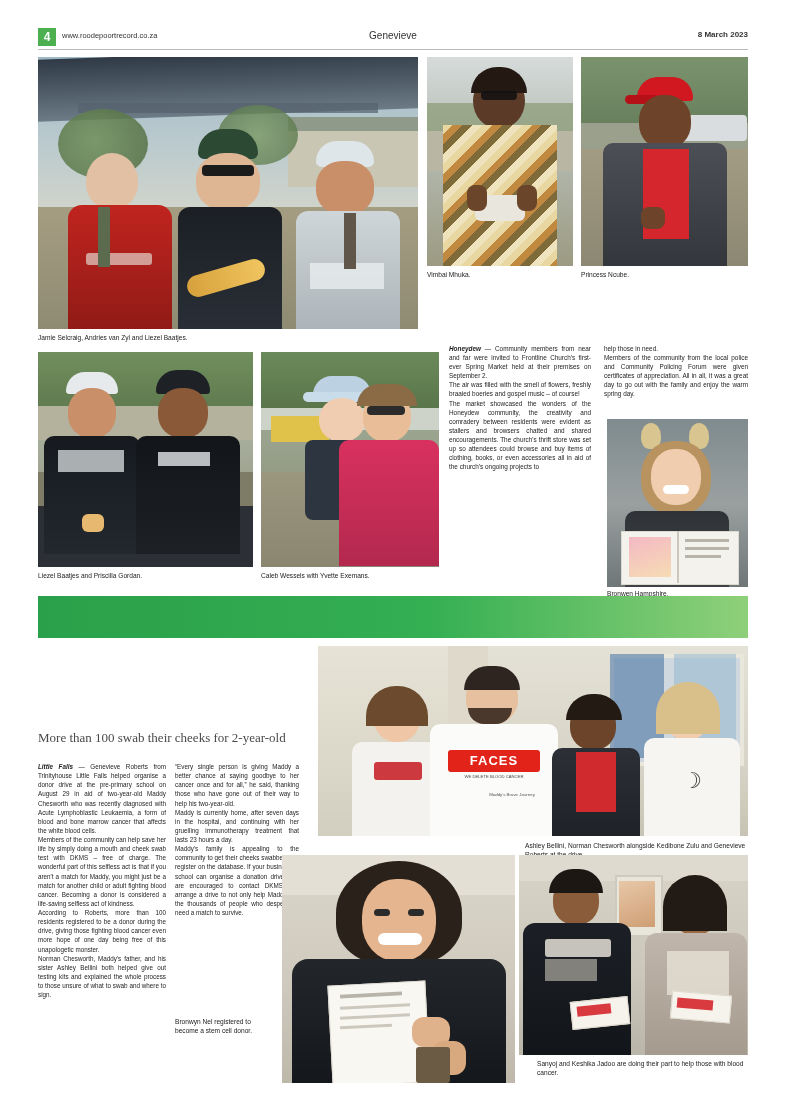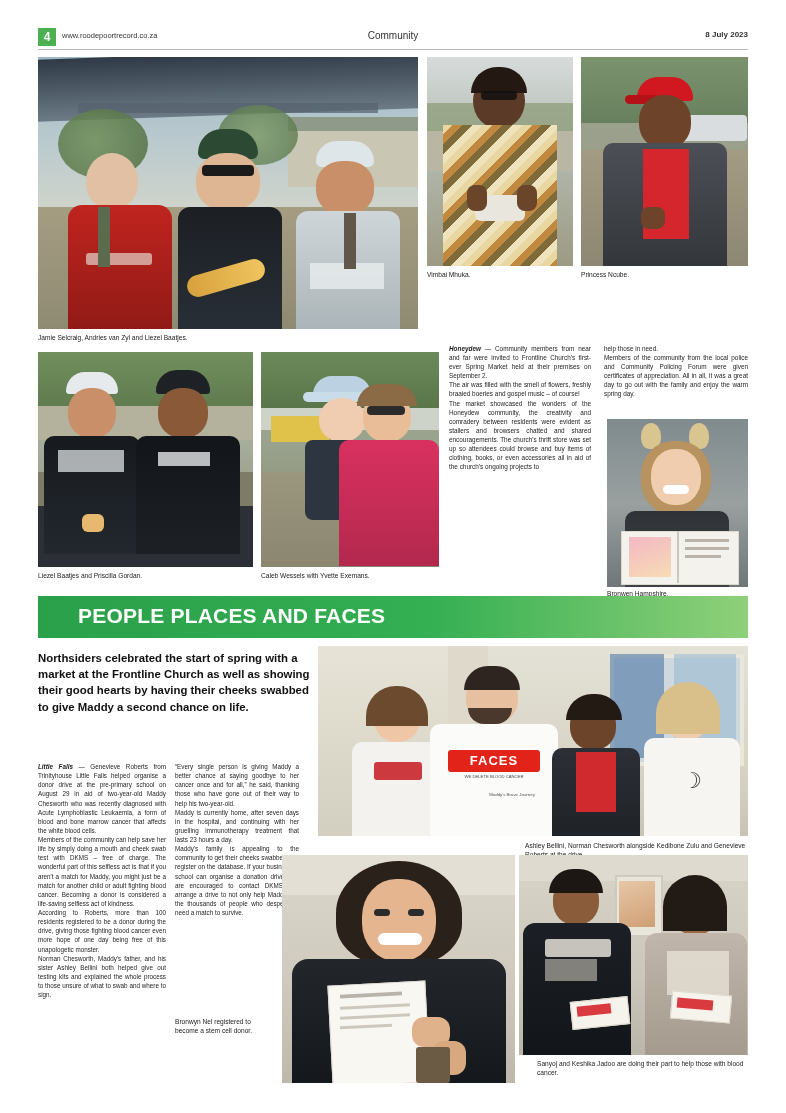--- a/index.html
+++ b/index.html
@@ -38,22 +38,22 @@
   .small-col .lead{font-weight:bold;font-style:italic;}
 </style>
 </head>
 <body>
 
 <div class="page">
 
   <div class="masthead">
     <div class="pagenum">4</div>
     <div class="site">www.roodepoortrecord.co.za</div>
-    <div class="section">Community</div>
-    <div class="date">8 July 2023</div>
+    <div class="section">Genevieve</div>
+    <div class="date">8 March 2023</div>
   </div>
   <div class="rule"></div>
 
   <div class="photo" style="left:38px;top:57px;width:380px;height:272px;">
     <div class="sky" style="background:linear-gradient(180deg,#9fb9c4 0%,#b9c9ce 30%,#cfd4cb 55%,#b9b49d 75%,#9d9d86 100%);"></div>
 
     <div style="position:absolute;left:-10px;top:-4px;width:400px;height:62px;background:linear-gradient(180deg,#2f3a46,#6c7b86);transform:skewY(-2deg);"></div>
     <div style="position:absolute;left:40px;top:46px;width:300px;height:10px;background:#55636d;opacity:.7;"></div>
 
     <div style="position:absolute;left:250px;top:60px;width:140px;height:70px;background:#c9c6b4;"></div>
@@ -182,23 +182,22 @@
     <div style="position:absolute;left:14px;top:112px;width:116px;height:52px;background:#f4f2ec;border:1px solid #ddd9cf;"></div>
     <div style="position:absolute;left:70px;top:112px;width:2px;height:52px;background:#cbc7bd;"></div>
     <div style="position:absolute;left:22px;top:118px;width:42px;height:40px;background:linear-gradient(160deg,#f3b8c4,#f7dcb4);"></div>
     <div style="position:absolute;left:78px;top:120px;width:44px;height:3px;background:#b8b4aa;"></div>
     <div style="position:absolute;left:78px;top:128px;width:44px;height:3px;background:#b8b4aa;"></div>
     <div style="position:absolute;left:78px;top:136px;width:36px;height:3px;background:#b8b4aa;"></div>
   </div>
   <div class="cap" style="left:607px;top:590px;width:141px;">Bronwen Hampshire.</div>
 
   <div class="banner"></div>
-  <div class="banner-txt">PEOPLE PLACES AND FACES</div>
-
-  <div class="lede">Northsiders celebrated the start of spring with a market at the Frontline Church as well as showing their good hearts by having their cheeks swabbed to give Maddy a second chance on life.</div>
+
+  <div class="subhead">More than 100 swab their cheeks for 2-year-old</div>
 
   <div class="photo" style="left:318px;top:646px;width:430px;height:190px;">
     <div class="sky" style="background:linear-gradient(180deg,#e4e1d6 0%,#d8d4c7 60%,#c8c4b5 100%);"></div>
 
     <div style="position:absolute;left:292px;top:8px;width:126px;height:104px;background:#cfd8de;border:4px solid #e9e6dc;"></div>
     <div style="position:absolute;left:292px;top:8px;width:54px;height:104px;background:#3f6ea0;opacity:.55;"></div>
     <div style="position:absolute;left:356px;top:8px;width:62px;height:104px;background:#8fb4cf;opacity:.5;"></div>
 
     <div style="position:absolute;left:0;top:0;width:130px;height:190px;background:linear-gradient(180deg,#e7e3d6,#d3cfc0);"></div>
     <div style="position:absolute;left:130px;top:0;width:40px;height:190px;background:#ded9cb;"></div>

